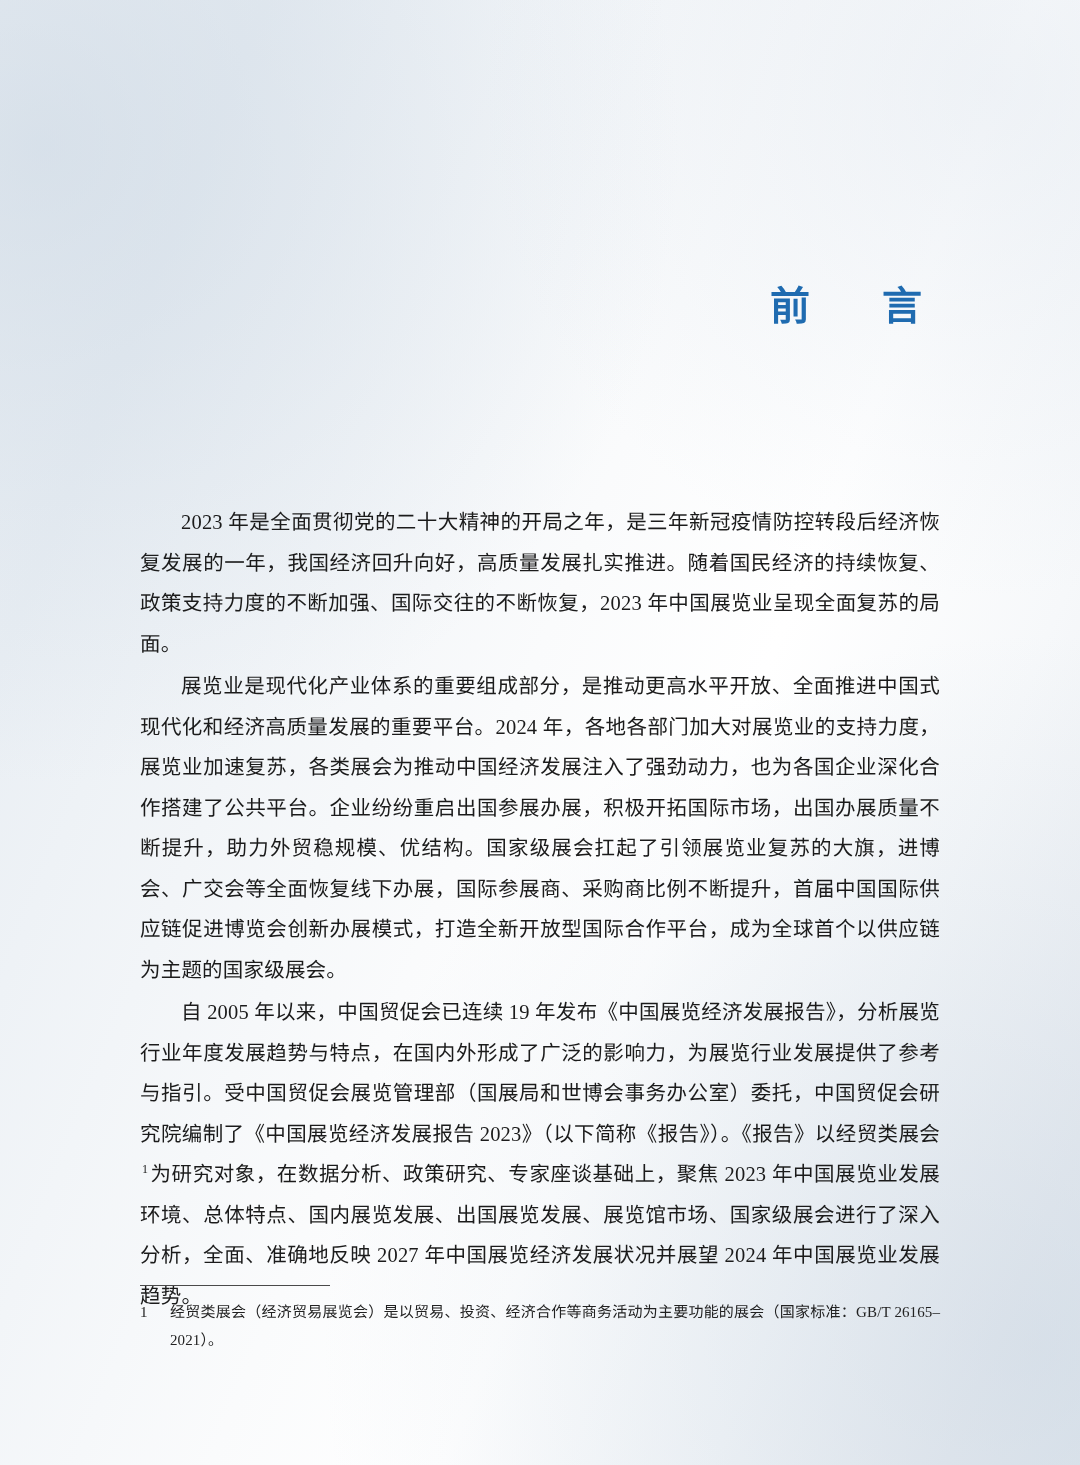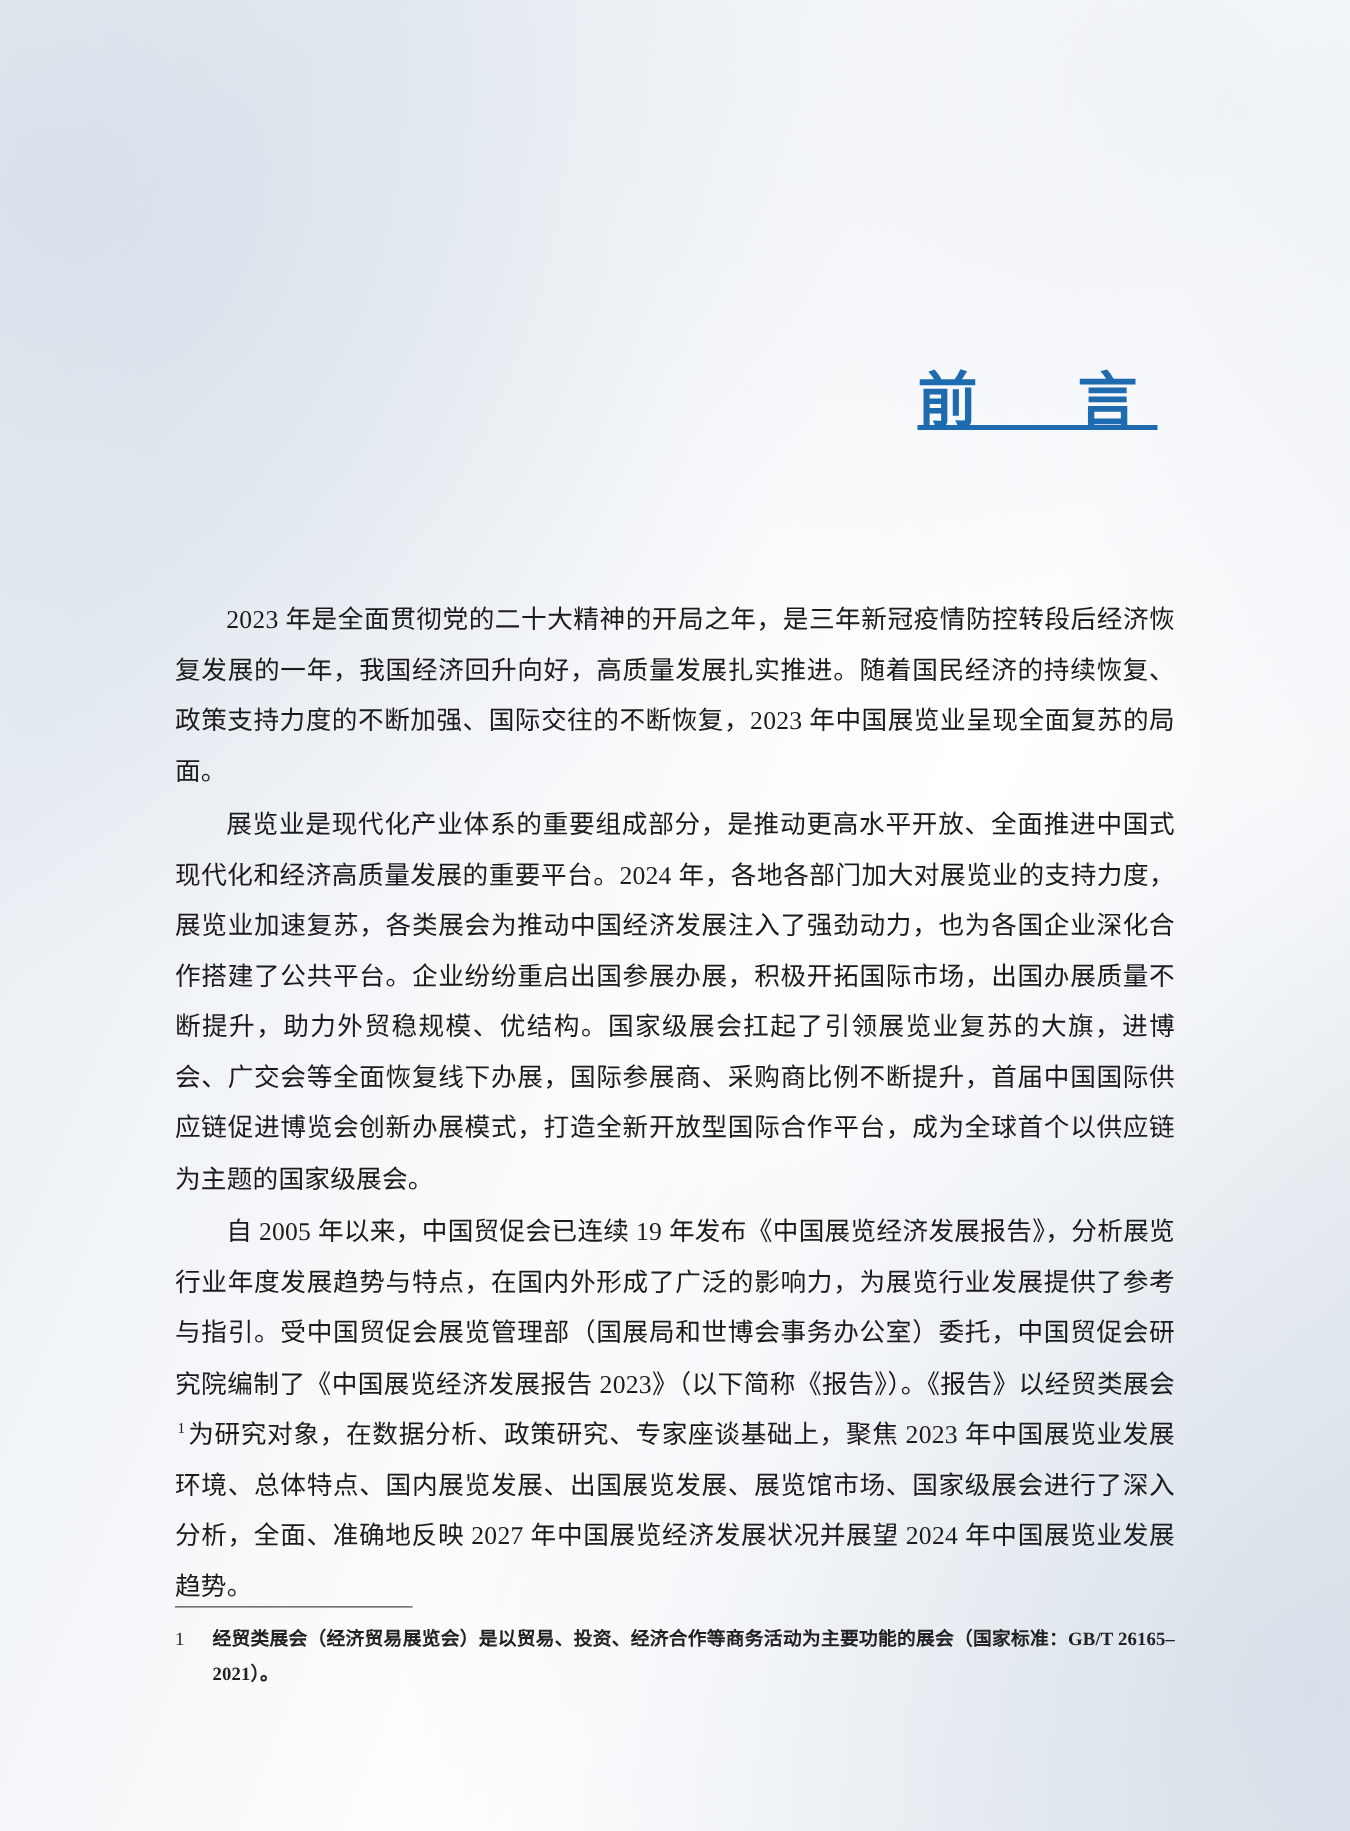--- a/index.html
+++ b/index.html
@@ -52,34 +52,33 @@
 
   
   .title-block {
     position: absolute;
     top: 286px;
     right: 142px;
     text-align: right;
   }
   .page-title {
     font-family: "Liberation Sans", "DejaVu Sans", sans-serif;
-    font-size: 48px;
+    font-size: 40px;
     font-weight: bold;
     color: #1f6bb0;
     letter-spacing: 16px;
     line-height: 1;
-    margin: 12px;
+    margin: 0;
     white-space: pre;
-    text-decoration: underline;
   }
 
   
   .body-block {
     position: absolute;
-    top: 476px;
+    top: 502px;
     left: 140px;
     width: 800px;
   }
   .para {
     margin: 0 0 2px 0;
     font-size: 20.5px;
     line-height: 40.5px;
     color: #1b1b1b;
     text-align: justify;
     text-justify: inter-ideograph;
@@ -114,21 +113,20 @@
     letter-spacing: 0.1px;
   }
   .footnote-marker {
     width: 30px;
     flex: 0 0 30px;
   }
   .footnote-text {
     flex: 1 1 auto;
     text-align: justify;
     text-justify: inter-ideograph;
-    font-weight: bold;
   }
 </style>
 </head>
 <body>
 
 <div class="page">
   <div class="content">
 
     <div class="title-block">
       <h1 class="page-title">前　言</h1>

